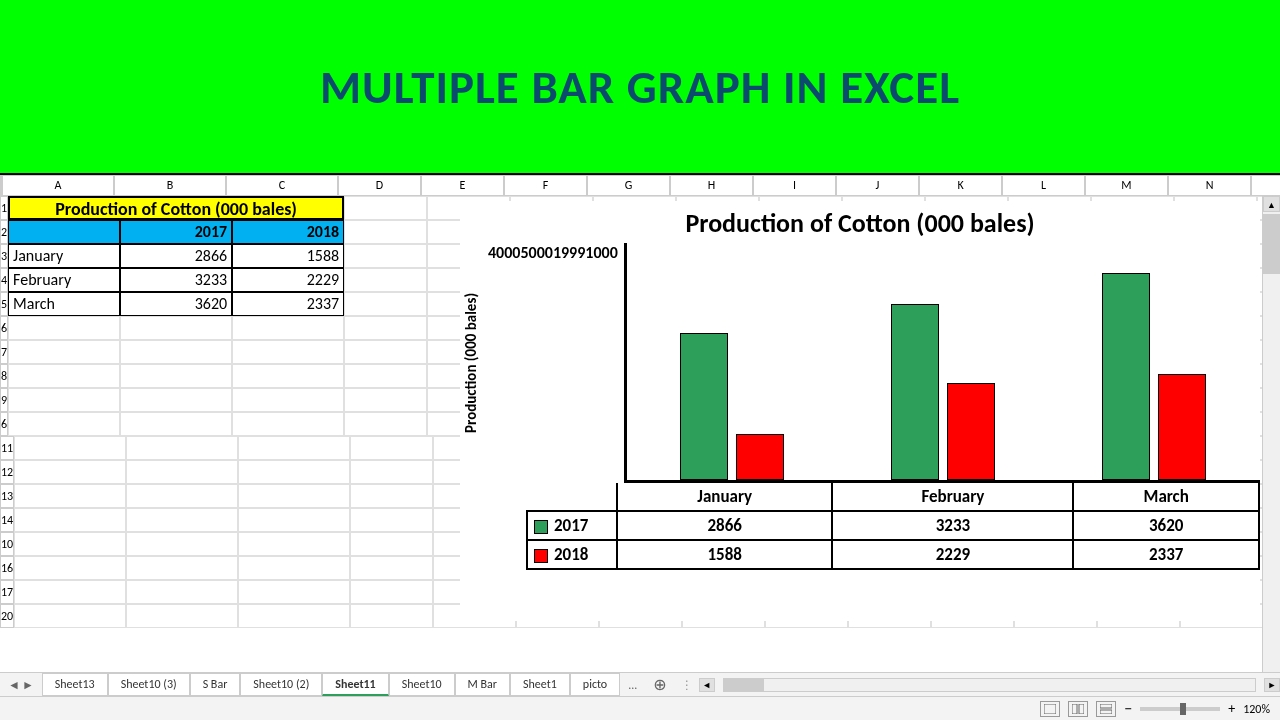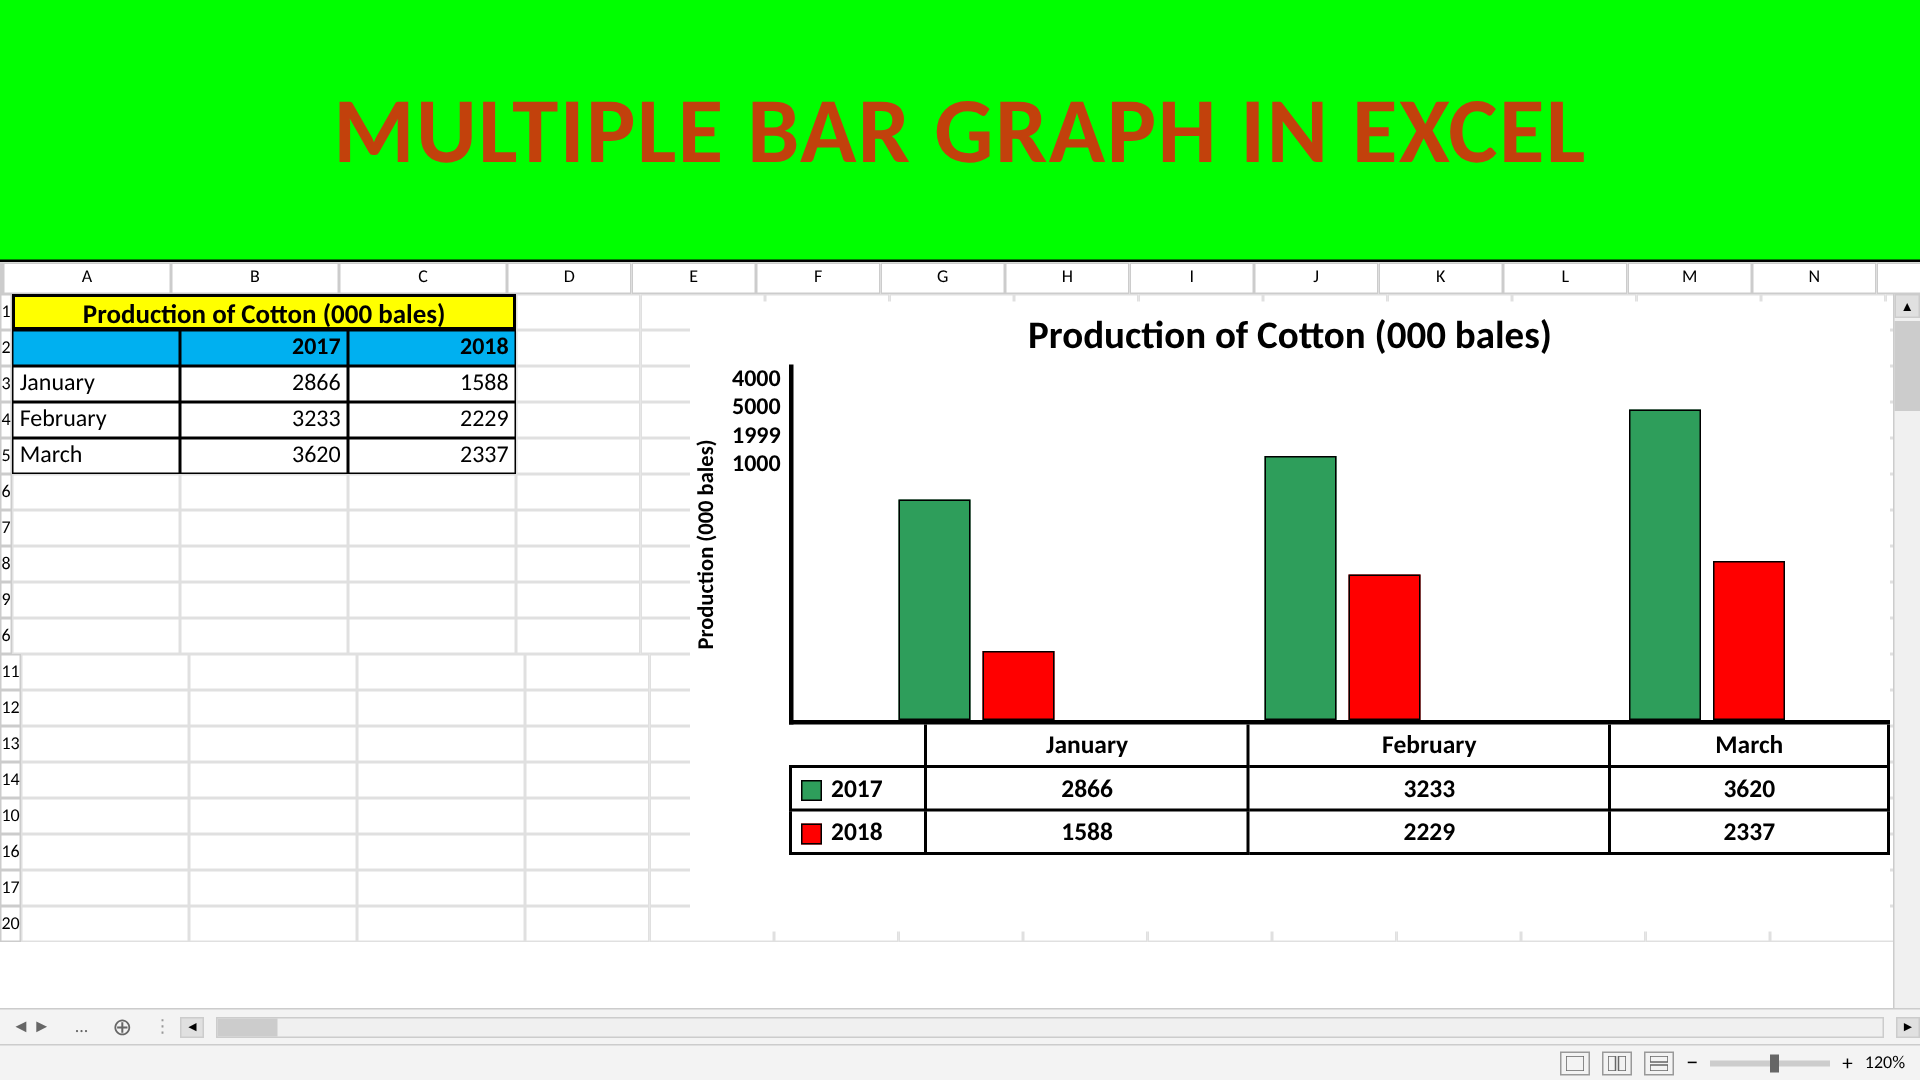--- a/index.html
+++ b/index.html
@@ -1,38 +1,38 @@
 <!DOCTYPE html>
 <html><head>
 <meta charset="utf-8">
 <style>
 *{box-sizing:border-box;margin:0;padding:0}
 body{font-family:Calibri,Arial,sans-serif;background:#fff;width:1280px;height:720px;overflow:hidden;position:relative}
 .banner{background:#00ff00;height:175px;display:flex;align-items:center;justify-content:center;border-bottom:2px solid #000}
-.banner h1{font-size:62px;font-weight:900;letter-spacing:1px;color:#c2410c}
+.banner h1{font-size:47px;font-weight:900;letter-spacing:1px;color:#0c4a6e}
 .sheet-area{position:relative;height:498px;background:#fff}
 .col-headers{display:flex;height:21px;background:#fff}
 .corner{width:25px;border:1px solid #ccc;background:#f0f0f0}
 .ch{flex:0 0 83px;border:1px solid #ccc;text-align:center;font-size:12px;background:#fff;line-height:19px}
 .ch.wide{flex:0 0 112px}
 .grid{position:relative}
 .row{display:flex;height:24px}
 .rh{width:25px;border:1px solid #ccc;text-align:center;font-size:12px;background:#fff;line-height:22px}
 .cell{flex:0 0 83px;border:1px solid #e0e0e0;font-size:15px;padding:0 4px;line-height:22px;overflow:hidden}
 .cell.wide{flex:0 0 112px}
 .title-cell{background:#ffff00;font-weight:bold;font-size:18px;border:2px solid #000}
 .hdr-cell{background:#00b0f0;font-weight:bold;text-align:right;border:1px solid #000;font-size:16px}
 .hdr-cell.left{text-align:left}
 .data-cell{border:1px solid #000;text-align:right;font-size:16px}
 .data-cell.left{text-align:left}
 .chart-box{position:absolute;left:460px;top:26px;width:800px;height:420px;background:#fff}
 .chart-title{text-align:center;font-size:26px;font-weight:bold;margin:6px 0 4px}
 .chart-body{display:flex;height:240px}
 .yaxis-label{writing-mode:vertical-rl;transform:rotate(180deg);text-align:center;font-size:15px;font-weight:bold;padding:0 2px}
-.yaxis{display:flex;flex-direction:column;justify-content:flex-start;padding:0 6px;font-size:16px;font-weight:bold;height:100%}
+.yaxis{display:flex;flex-direction:row;justify-content:flex-start;padding:0 6px;font-size:16px;font-weight:bold;height:100%}
 .plot{flex:1;border-left:3px solid #000;border-bottom:3px solid #000;position:relative;display:flex;align-items:flex-end;height:100%}
 .group{flex:1;display:flex;align-items:flex-end;justify-content:center;gap:8px;height:100%}
 .bar{width:48px;border:1px solid #000}
 .bar.s1{background:#2e9e5b}
 .bar.s2{background:#ff0000}
 .data-table{margin-left:66px;margin-top:0;border-collapse:collapse;width:calc(100% - 66px)}
 .data-table td,.data-table th{border:2px solid #000;font-size:17px;font-weight:bold;text-align:center;padding:3px 6px}
 .data-table .lg{width:90px;text-align:left;padding-left:6px}
 .lg-sw{display:inline-block;width:14px;height:14px;border:1px solid #000;margin-right:6px;vertical-align:middle}
 .xaxis-label{text-align:center;font-size:17px;font-weight:bold;margin-top:4px;margin-left:66px}
@@ -459,20 +459,31 @@
 <div class="vscroll">
   <div class="vscroll-btn">▲</div>
   <div class="vscroll-thumb"></div>
 </div>
 
 <div class="tabs">
   <div class="tab-nav">
     <span>◄</span>
     <span>►</span>
   </div>
+  <div id="tabs-list" style="display:flex">
+      <div class="tab">Sheet13</div>
+      <div class="tab">Sheet10 (3)</div>
+      <div class="tab">S Bar</div>
+      <div class="tab">Sheet10 (2)</div>
+      <div class="tab active">Sheet11</div>
+      <div class="tab">Sheet10</div>
+      <div class="tab">M Bar</div>
+      <div class="tab">Sheet1</div>
+      <div class="tab">picto</div>
+    </div>
   <span class="tab-more">...</span>
   <span class="tab-add">⊕</span>
   <span style="padding:0 6px;color:#999">⋮</span>
   <span class="hscroll-btn">◄</span>
   <div class="hscroll">
       <div class="hscroll-thumb"></div>
     </div>
   <span class="hscroll-btn">►</span>
 </div>
 

